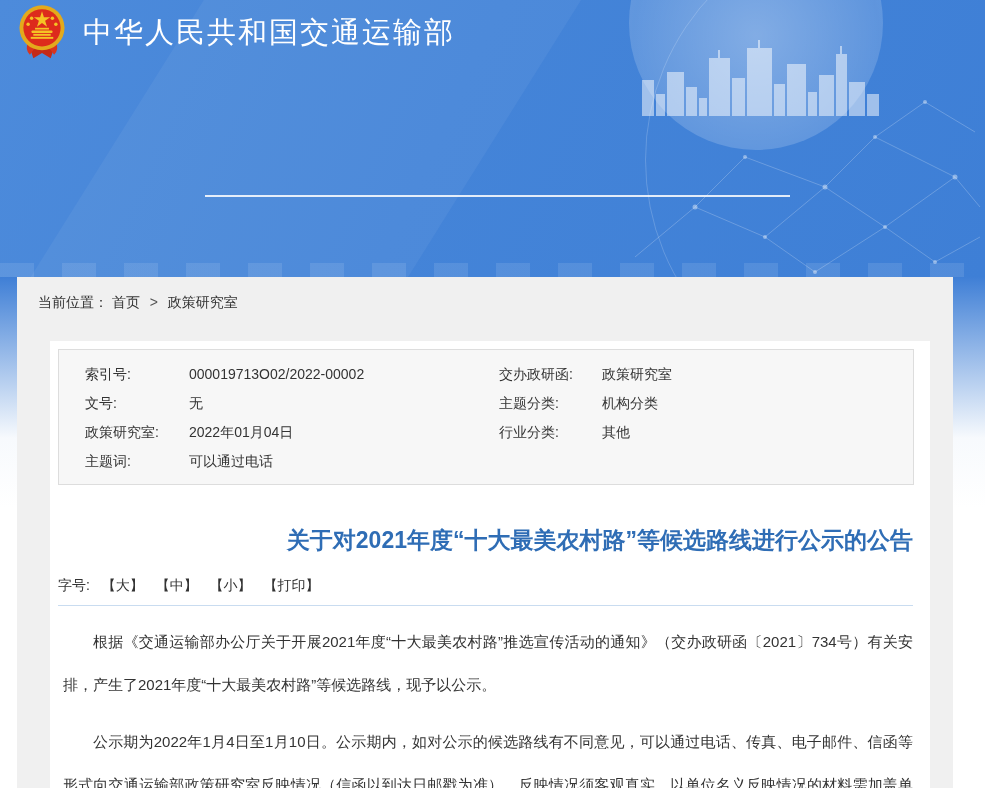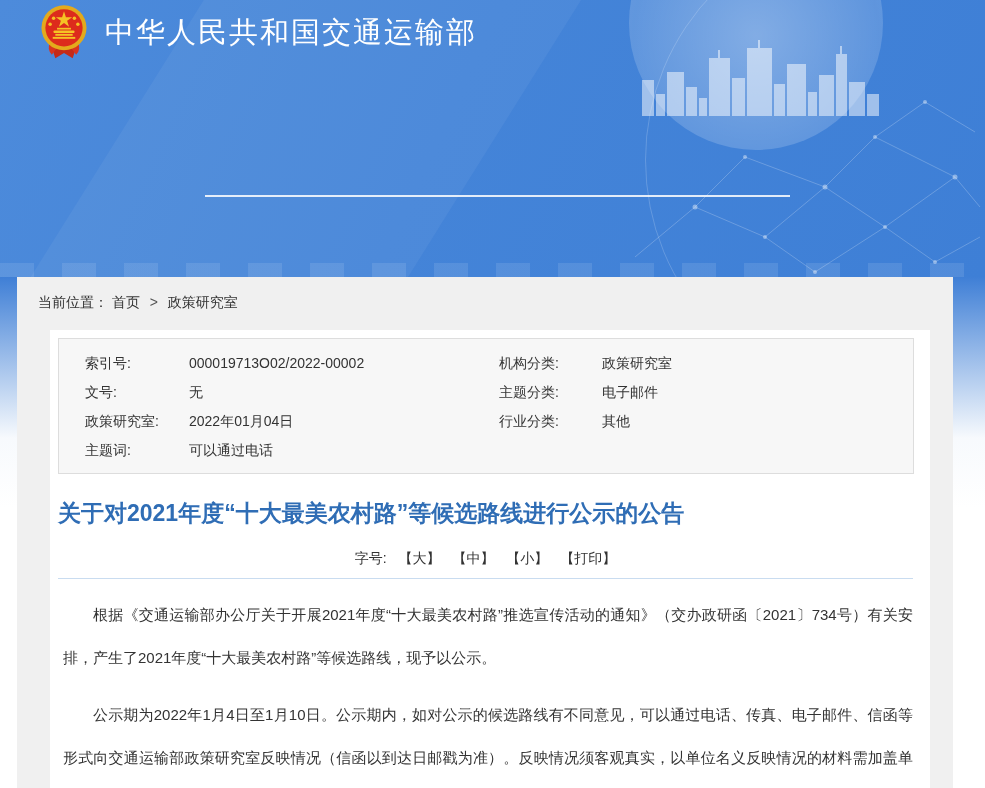--- a/index.html
+++ b/index.html
@@ -15,51 +15,51 @@
   .banner .big-circle { position:absolute; left:629px; top:-104px; width:254px; height:254px;
             border-radius:50%;
             background:radial-gradient(circle at 50% 55%, rgba(255,255,255,0.34) 0%, rgba(255,255,255,0.16) 65%, rgba(255,255,255,0.22) 100%); }
   .banner .ring { position:absolute; right:-140px; top:-80px; width:480px; height:480px;
             border-radius:50%; border:1px solid rgba(255,255,255,0.18); }
   .banner .reflect { position:absolute; left:0; bottom:0; width:100%; height:14px;
             background:repeating-linear-gradient(90deg, rgba(255,255,255,0.10) 0 34px, rgba(255,255,255,0) 34px 62px); }
   .skyline { position:absolute; left:640px; top:40px; }
   .constellation { position:absolute; right:0; bottom:0; }
 
-  .brand { position:absolute; left:38px; top:4px; display:flex; align-items:center; }
+  .brand { position:absolute; left:16px; top:4px; display:flex; align-items:center; }
   .emblem { width:52px; height:58px; }
   .site-name { margin-left:15px; color:#ffffff; font-size:29px; letter-spacing:2px; font-weight:400; }
 
   .banner-title { position:absolute; left:0; top:108px; width:100%; text-align:center;
             color:#ffffff; font-size:62px; font-weight:bold; letter-spacing:6px; }
   .banner-rule { position:absolute; left:205px; top:195px; width:585px; height:2px;
             background:rgba(255,255,255,0.85); }
 
   
   .page-bg-fade { position:absolute; left:0; top:277px; width:985px; height:230px;
             background:linear-gradient(180deg,#3f7fd6 0%, rgba(235,242,250,0.4) 70%, rgba(255,255,255,0) 100%); }
   .wrapper { position:absolute; left:17px; top:277px; width:936px; height:511px;
             background:#f0f0f0; }
-  .breadcrumb { height:53px; padding:17px 0 0 21px; font-size:14px; color:#333333; }
+  .breadcrumb { height:64px; padding:17px 0 0 21px; font-size:14px; color:#333333; }
   .breadcrumb a { color:#333333; text-decoration:none; cursor:pointer; }
   .crumb-sep { margin:0 6px; color:#555555; }
 
   .card { margin-left:33px; width:880px; height:570px; background:#ffffff; padding:8px 17px 0 8px; }
 
   .meta-box { background:#f7f7f7; border:1px solid #dddddd; padding:10px 0 8px 0;
               margin-right:-9px; margin-left:0; width:856px; }
   .meta-row { display:flex; line-height:29px; font-size:14px; color:#333333; padding-left:26px; }
   .meta-l1 { width:104px; }
   .meta-v1 { width:310px; }
   .meta-l2 { width:103px; }
   .meta-v2 { flex:1; }
 
-  .article-title { margin-top:24px; text-align:left; color:#2f6db5;
+  .article-title { margin-top:40px; text-align:right; color:#2f6db5;
                    font-size:23px; font-weight:bold; line-height:30px; }
-  .fontsize-bar { margin-top:22px; text-align:center; font-size:14px; color:#333333; }
+  .fontsize-bar { margin-top:22px; text-align:left; font-size:14px; color:#333333; }
   .fontsize-bar span.btn { margin-left:8px; cursor:pointer; }
   .divider { margin-top:10px; border-top:1px solid #c9dcf0; }
 
   .body-text { padding:0 0 0 5px; }
   .body-text p { margin-top:14px; font-size:15px; color:#333333; line-height:43px;
                  text-indent:2em; text-align:justify; }
 </style>
 </head>
 <body>
 
@@ -154,28 +154,28 @@
       <span class="crumb-sep">&gt;</span>
       <a>政策研究室</a>
     </div>
 
     <div class="card">
 
       <div class="meta-box">
         <div class="meta-row">
           <span class="meta-l1">索引号:</span>
           <span class="meta-v1">000019713O02/2022-00002</span>
-          <span class="meta-l2">机构分类:</span>
+          <span class="meta-l2">交办政研函:</span>
           <span class="meta-v2">政策研究室</span>
         </div>
         <div class="meta-row">
           <span class="meta-l1">文号:</span>
           <span class="meta-v1">无</span>
           <span class="meta-l2">主题分类:</span>
-          <span class="meta-v2">电子邮件</span>
+          <span class="meta-v2">机构分类</span>
         </div>
         <div class="meta-row">
           <span class="meta-l1">政策研究室:</span>
           <span class="meta-v1">2022年01月04日</span>
           <span class="meta-l2">行业分类:</span>
           <span class="meta-v2">其他</span>
         </div>
         <div class="meta-row">
           <span class="meta-l1">主题词:</span>
           <span class="meta-v1">可以通过电话</span>

